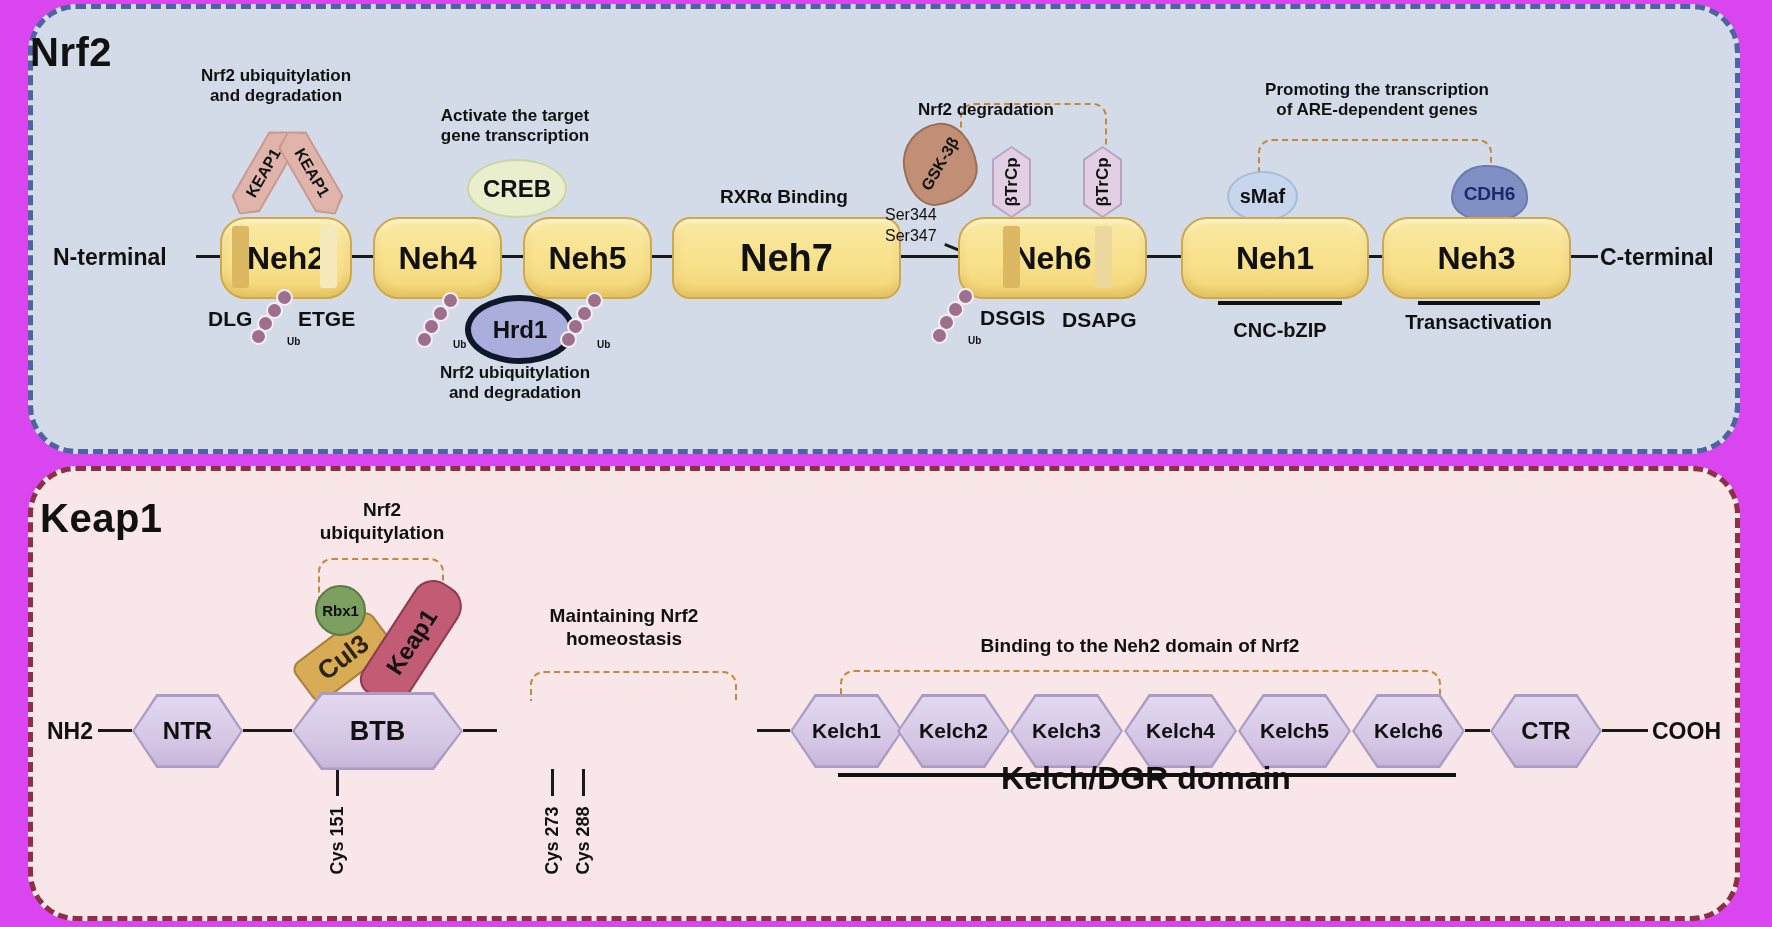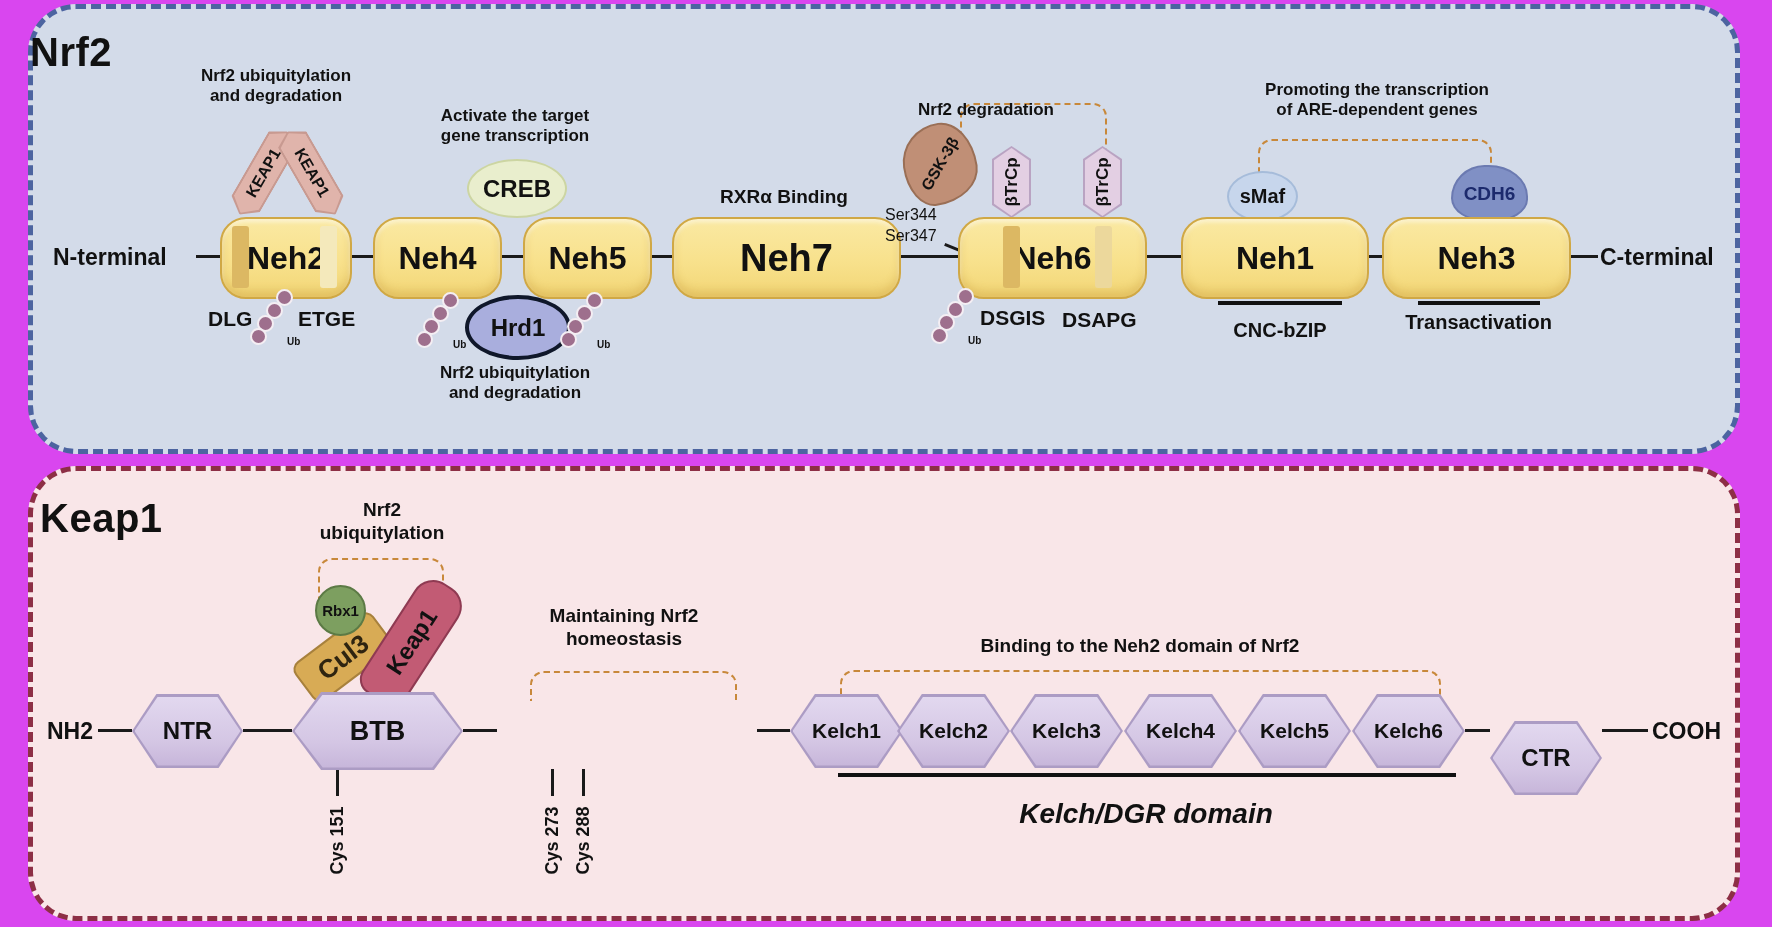--- a/index.html
+++ b/index.html
@@ -10,21 +10,21 @@
   #keap1-panel{left:28px;top:466px;width:1702px;height:445px;background:#f9e6e8;border:5px dashed #8d2f45;}
   .panel-title{position:absolute;font-size:40px;font-weight:700;letter-spacing:0.5px;}
   .term{position:absolute;font-size:23px;font-weight:700;}
   .hline{position:absolute;height:3px;background:#1a1a1a;}
   .vline{position:absolute;width:2.5px;background:#1a1a1a;}
   .pill{position:absolute;top:217px;height:78px;z-index:3;
         background:linear-gradient(180deg,#fae9a3 0%,#f8e18c 55%,#f2d676 100%);
         border:2.5px solid #d0a845;border-radius:26px;
         box-shadow:inset 0 -6px 8px rgba(186,138,38,.28), inset 0 3px 4px rgba(255,255,255,.55);
         display:flex;align-items:center;justify-content:center;font-weight:700;font-size:32px;}
-  .pill.big{font-size:38px;}
+  .pill.big{font-size:38px;border-radius:18px;}
   .band{position:absolute;top:7px;height:62px;width:17px;border-radius:3px;z-index:4;}
   .band.dark{background:#dcb863;}
   .band.light{background:#f4e9bb;}
   .band.mid{background:#ecd89c;}
   .label{position:absolute;font-weight:700;font-size:17px;text-align:center;
          white-space:pre-line;line-height:1.2;z-index:6;}
   .label.lg{font-size:19px;}
   .ell{position:absolute;display:flex;align-items:center;justify-content:center;
        border-radius:50%;font-weight:700;z-index:2;}
   .bracket{position:absolute;border:2.5px dashed #c8883a;border-bottom:none;
@@ -157,21 +157,21 @@
       <div class="bead b4"></div>
     <div class="ub-tag">Ub</div>
   </div>
 
   <div class="motif" style="left:208px;top:307px;">DLG</div>
   <div class="motif" style="left:298px;top:307px;">ETGE</div>
 
   <div class="label" style="left:425px;top:106px;width:180px;">Activate the target
 gene transcription</div>
   <div class="ell" style="left:467px;top:159px;width:96px;height:55px;background:#e9eecd;border:2px solid #ccd5a2;font-size:24px;">CREB</div>
-  <div class="ell" style="left:465px;top:295px;width:98px;height:57px;background:#a9aedd;border:4px solid #0f172a;font-size:24px;">Hrd1</div>
+  <div class="ell" style="left:465px;top:295px;width:98px;height:57px;background:#a9aedd;border:6px solid #0f172a;font-size:24px;">Hrd1</div>
   <div class="label" style="left:420px;top:363px;width:190px;">Nrf2 ubiquitylation
 and degradation</div>
 
   <div class="label" style="left:704px;top:186px;width:160px;font-size:19px;">RXRα Binding</div>
 
   <div class="label" style="left:896px;top:72px;width:180px;margin-top:28px;">Nrf2 degradation</div>
   <div class="blob" style="left:903px;top:123px;width:70px;height:78px;background:#c08f76;border:2px solid #9a6f56;border-radius:55% 45% 62% 38% / 48% 58% 42% 52%;transform:rotate(-8deg);">
     <span style="transform:rotate(-52deg);font-size:16px;font-weight:700;">GSK-3β</span>
   </div>
   <div class="btrcp" style="left:992px;">
@@ -255,31 +255,31 @@
     <div class="inner">Kelch4</div>
   </div>
   <div class="hexo clip-hex kelch" style="left:1238px;width:113px;">
     <div class="shape"></div>
     <div class="inner">Kelch5</div>
   </div>
   <div class="hexo clip-hex kelch" style="left:1352px;width:113px;">
     <div class="shape"></div>
     <div class="inner">Kelch6</div>
   </div>
-  <div class="hexo clip-hex" style="left:1490px;width:112px;margin-top:27px;">
+  <div class="hexo clip-hex" style="left:1490px;width:112px;">
     <div class="shape"></div>
     <div class="inner">CTR</div>
   </div>
 
   <div class="vline" style="left:336px;top:769px;height:27px;"></div>
   <div class="vtext" style="left:292px;top:830px;width:90px;">Cys 151</div>
   <div class="vline" style="left:551px;top:769px;height:27px;"></div>
   <div class="vtext" style="left:507px;top:830px;width:90px;">Cys 273</div>
   <div class="vline" style="left:582px;top:769px;height:27px;"></div>
   <div class="vtext" style="left:538px;top:830px;width:90px;">Cys 288</div>
 
   <div class="label lg" style="left:524px;top:605px;width:200px;">Maintaining Nrf2
 homeostasis</div>
   <div class="label lg" style="left:890px;top:635px;width:500px;">Binding to the Neh2 domain of Nrf2</div>
   <div class="uline" style="left:838px;top:773px;width:618px;"></div>
-  <div class="label" style="left:946px;top:797px;width:400px;font-size:28px;font-style:italic;">Kelch/DGR domain</div>
+  <div class="label" style="left:946px;top:759px;width:400px;font-size:32px;">Kelch/DGR domain</div>
 
 </div>
 
 </body></html>

